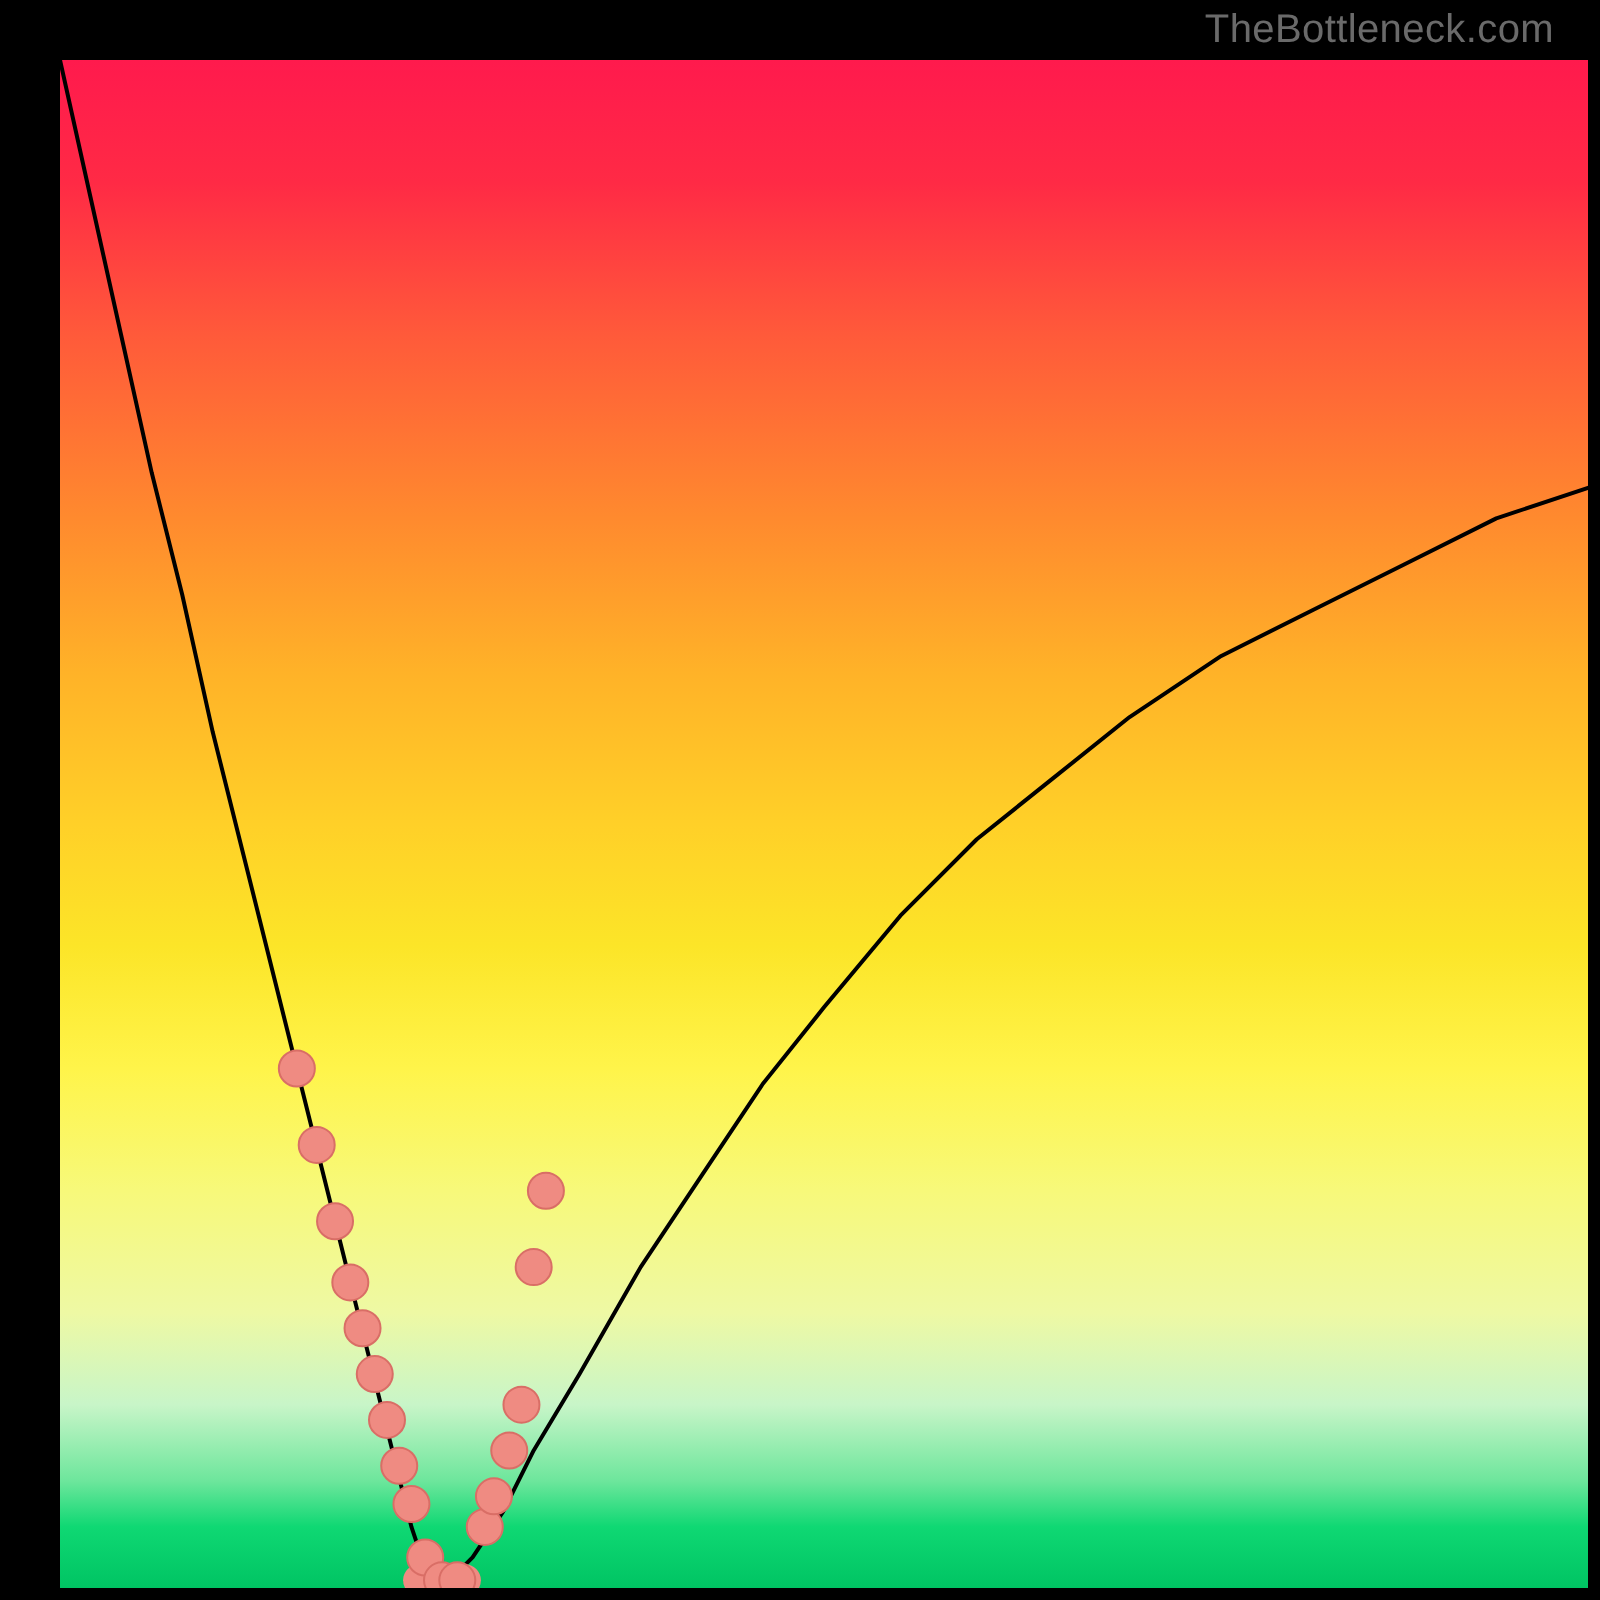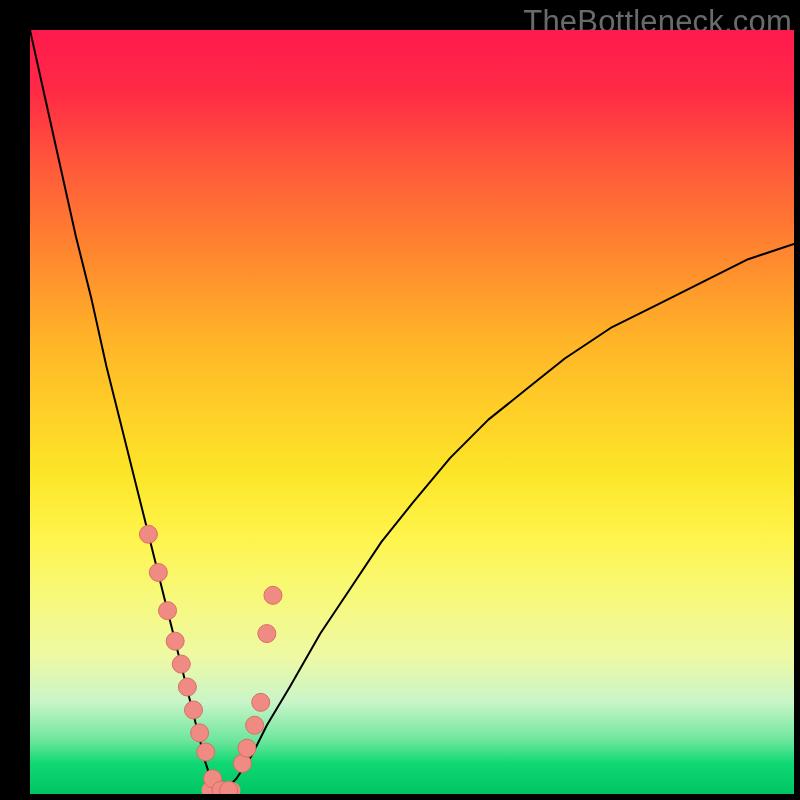--- a/index.html
+++ b/index.html
@@ -45,22 +45,22 @@
   .plot-svg {
     position: absolute;
     left: 0;
     top: 0;
     width: 764px;
     height: 764px;
   }
   .watermark {
     position: absolute;
     top: 4px;
-    right: 8px;
-    font-size: 31px;
+    right: 23px;
+    font-size: 20px;
     font-weight: 500;
     color: #6a6a6a;
     letter-spacing: 0.2px;
     user-select: none;
   }
 </style>
 </head>
 <body>
 
 <div class="outer">

